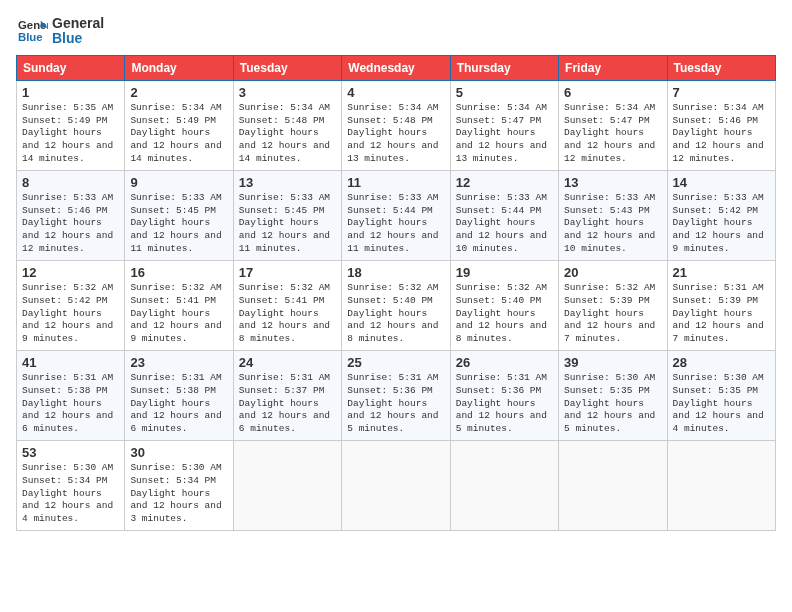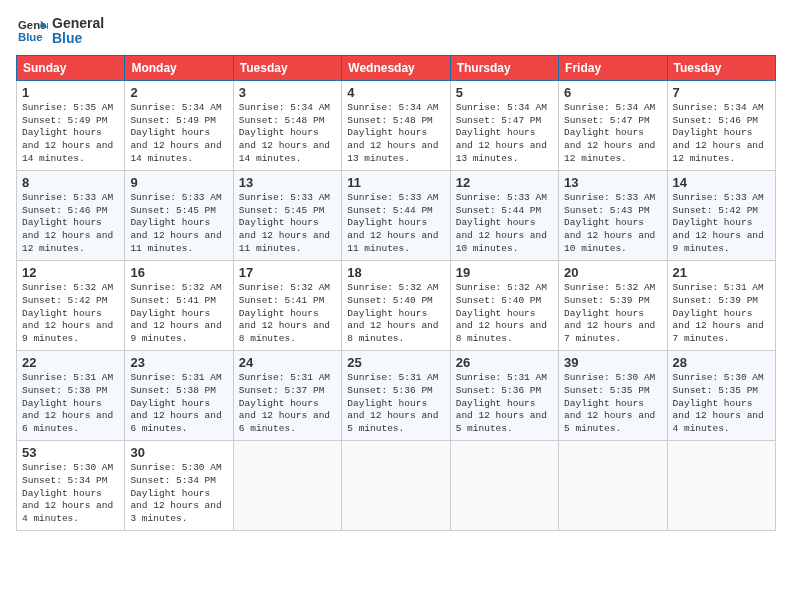--- a/index.html
+++ b/index.html
@@ -303,21 +303,21 @@
         <div class="day-info">
           Sunrise: 5:31 AM<br>
           Sunset: 5:39 PM<br>
           Daylight hours<br>
           and 12 hours and 7 minutes.
         </div>
       </td>
       </tr>
       <tr>
         <td>
-        <span class="day-number">22</span>
+        <span class="day-number">41</span>
         <div class="day-info">
           Sunrise: 5:31 AM<br>
           Sunset: 5:38 PM<br>
           Daylight hours<br>
           and 12 hours and 6 minutes.
         </div>
       </td>
         <td>
         <span class="day-number">23</span>
         <div class="day-info">

